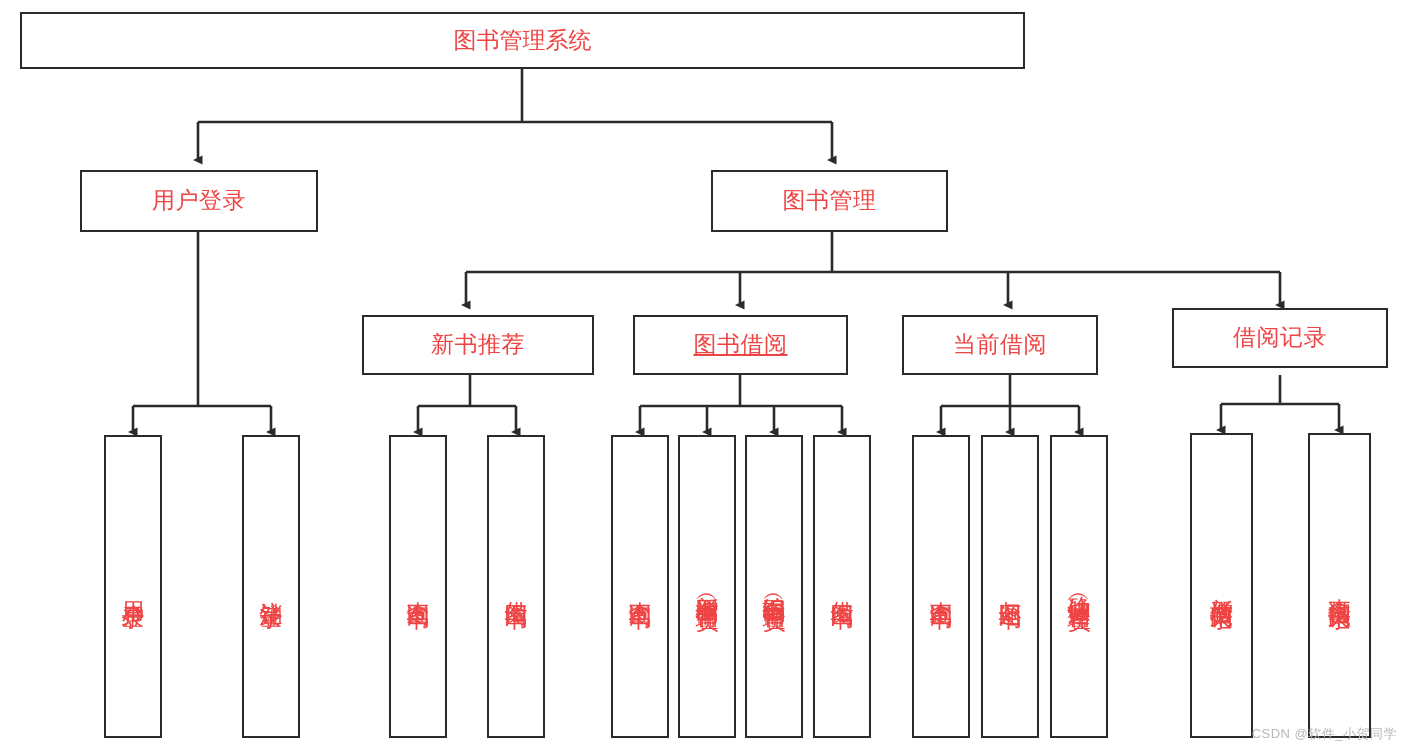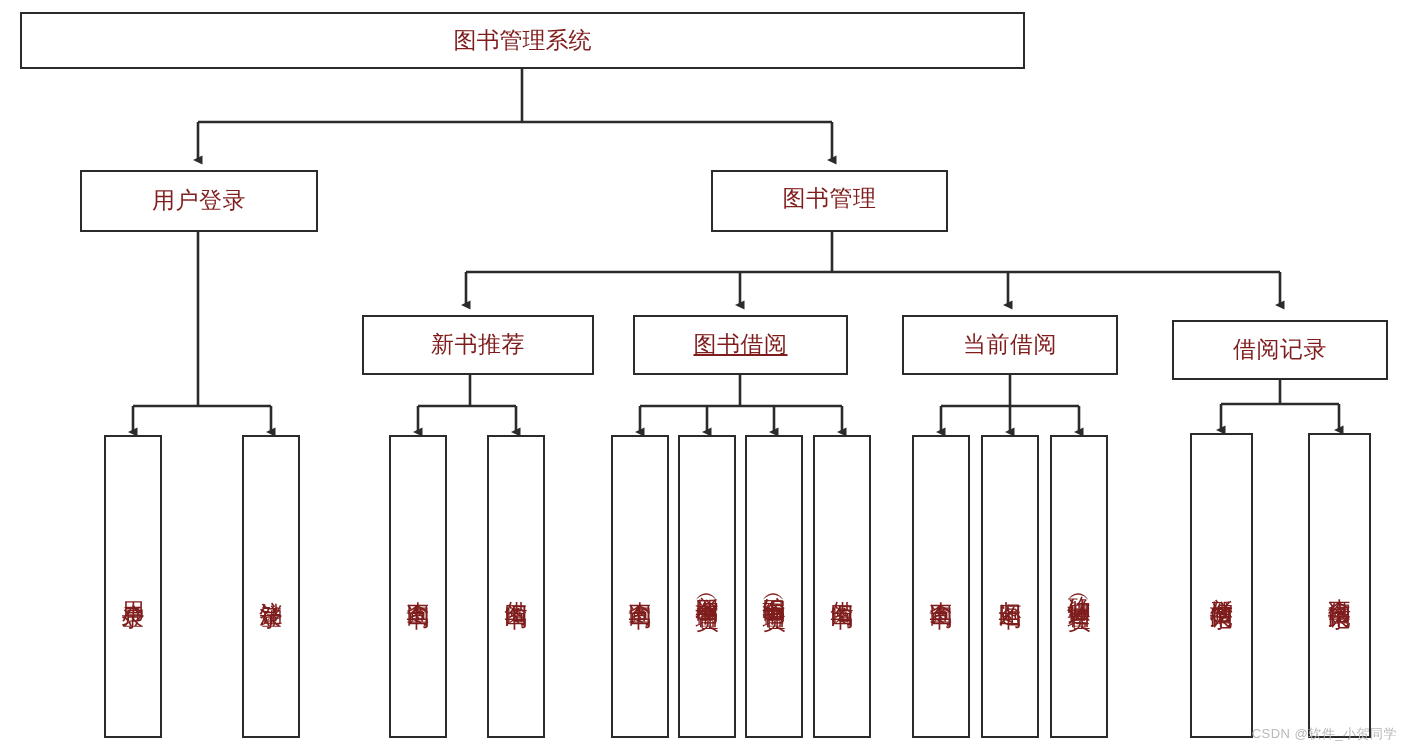--- a/index.html
+++ b/index.html
@@ -26,21 +26,21 @@
     pointer-events: none;
   }
   .node {
     position: absolute;
     box-sizing: border-box;
     border: 2.5px solid #2b2b2b;
     background: #ffffff;
     display: flex;
     align-items: center;
     justify-content: center;
-    color: #7f1d1d;
+    color: #ef4444;
     line-height: 1.18;
   }
   .node-h {
     font-size: 23px;
     letter-spacing: 0.5px;
   }
   .node-root {
     font-size: 23px;
   }
   .node-v {
@@ -126,34 +126,34 @@
     </g>
   </svg>
 
   <div class="node node-root" style="left:20px; top:12px; width:1005px; height:57px;">
     <span>图书管理系统</span>
   </div>
 
   <div class="node node-h" style="left:80px; top:170px; width:238px; height:62px;">
     <span>用户登录</span>
   </div>
-  <div class="node node-h" style="left:711px; top:170px; width:237px; height:62px;font-family:Liberation Mono, monospace;">
+  <div class="node node-h" style="left:711px; top:170px; width:237px; height:62px;">
     <span>图书管理</span>
   </div>
 
   <div class="node node-h" style="left:362px; top:315px; width:232px; height:60px;">
     <span>新书推荐</span>
   </div>
   <div class="node node-h" style="left:633px; top:315px; width:215px; height:60px;text-decoration:underline;">
     <span>图书借阅</span>
   </div>
-  <div class="node node-h" style="left:902px; top:315px; width:216px; height:60px;">
+  <div class="node node-h" style="left:902px; top:315px; width:196px; height:60px;">
     <span>当前借阅</span>
   </div>
-  <div class="node node-h" style="left:1172px; top:320px; width:216px; height:60px;">
+  <div class="node node-h" style="left:1172px; top:308px; width:216px; height:60px;">
     <span>借阅记录</span>
   </div>
 
   <div class="node node-v" style="left:104px; top:435px; width:58px; height:303px;">
     <span class="vtext">用户登录</span>
   </div>
   <div class="node node-v" style="left:242px; top:435px; width:58px; height:303px;">
     <span class="vtext">注销登录</span>
   </div>
 

